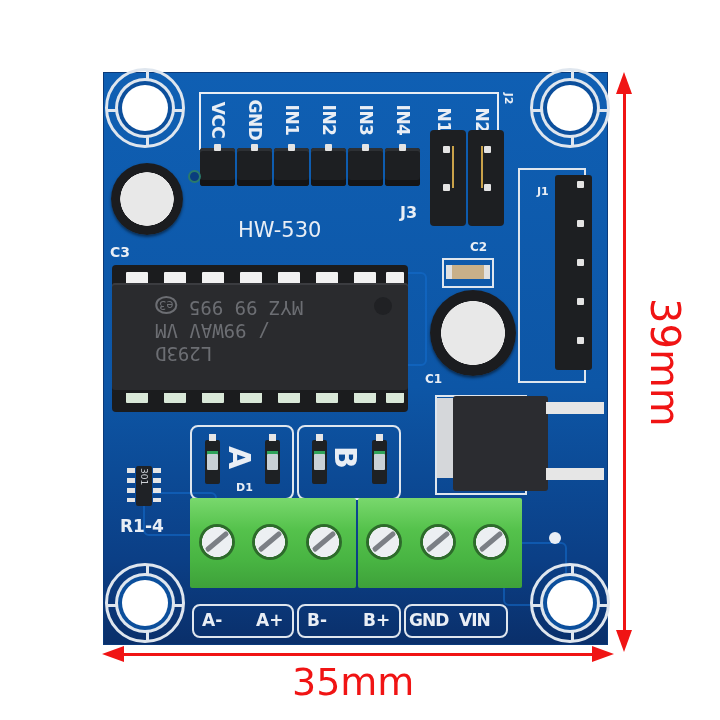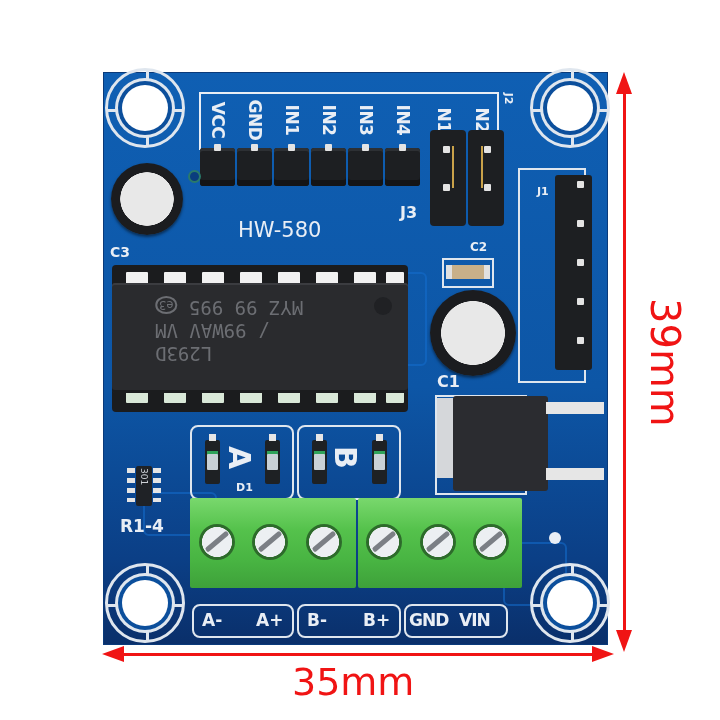--- a/index.html
+++ b/index.html
@@ -128,21 +128,21 @@
   <div class="pin" style="left:13px;top:54px;"></div>
   <div class="abs" style="left:22px;top:16px;width:2px;height:42px;background:#c9a24a;"></div>
 </div>
 <div class="abs" style="left:468px;top:130px;width:36px;height:96px;background:#1d1f22;border-radius:4px;">
   <div class="pin" style="left:16px;top:16px;"></div>
   <div class="pin" style="left:16px;top:54px;"></div>
   <div class="abs" style="left:13px;top:16px;width:2px;height:42px;background:#c9a24a;"></div>
 </div>
 <div class="abs silk" style="left:400px;top:203px;font-size:16px;">J3</div>
 
-<div class="abs silk" style="left:238px;top:218px;font-size:21px;font-weight:normal;">HW-580</div>
+<div class="abs silk" style="left:238px;top:218px;font-size:21px;font-weight:normal;">HW-530</div>
 
 <div class="cap" style="left:111px;top:163px;width:72px;height:72px;"></div>
 <div class="abs silk" style="left:110px;top:244px;font-size:14px;">C3</div>
 <div class="abs" style="left:188px;top:170px;width:9px;height:9px;border-radius:50%;background:#0a3d7e;border:2px solid #2a7a6a;"></div>
 
 <div class="ic-socket"></div>
 <div class="ic-leg" style="left:126px;top:272px;"></div>
 <div class="ic-leg" style="left:164px;top:272px;"></div>
 <div class="ic-leg" style="left:202px;top:272px;"></div>
 <div class="ic-leg" style="left:240px;top:272px;"></div>
@@ -163,21 +163,21 @@
 </div>
 <div class="ic-text" style="left:155px;top:297px;"><span>MYZ 99 995</span> <span style="font-size:12px;border:2px solid #6c6e73;border-radius:50%;padding:0 2px;">e3</span></div>
 <div class="ic-text" style="left:155px;top:320px;">/ 99WAV VM</div>
 <div class="ic-text" style="left:155px;top:343px;">L293D</div>
 
 <div class="abs silk" style="left:470px;top:240px;font-size:12px;">C2</div>
 <div class="abs" style="left:442px;top:258px;width:52px;height:30px;border:2px solid #dfe6ee;box-sizing:border-box;"></div>
 <div class="abs" style="left:452px;top:265px;width:32px;height:14px;background:#c8b089;box-shadow:-6px 0 0 #e1e1e1, 6px 0 0 #e1e1e1;"></div>
 
 <div class="cap" style="left:430px;top:290px;width:86px;height:86px;"></div>
-<div class="abs silk" style="left:437px;top:372px;font-size:16px;">C1</div>
+<div class="abs silk" style="left:425px;top:372px;font-size:12px;">C1</div>
 
 <div class="abs" style="left:518px;top:168px;width:68px;height:215px;border:2px solid #dfe6ee;box-sizing:border-box;"></div>
 <div class="abs silk" style="left:537px;top:185px;font-size:11px;">J1</div>
 <div class="abs" style="left:555px;top:175px;width:37px;height:195px;background:#1d1f22;border-radius:3px;">
   <div class="pin" style="left:22px;top:6px;"></div>
   <div class="pin" style="left:22px;top:45px;"></div>
   <div class="pin" style="left:22px;top:84px;"></div>
   <div class="pin" style="left:22px;top:123px;"></div>
   <div class="pin" style="left:22px;top:162px;"></div>
 </div>

